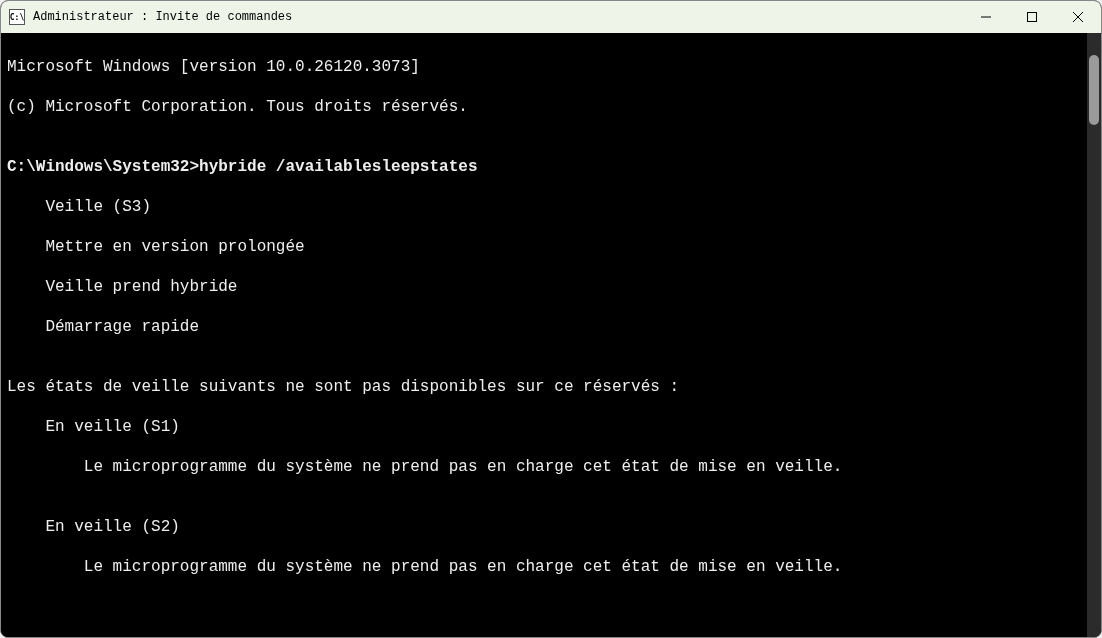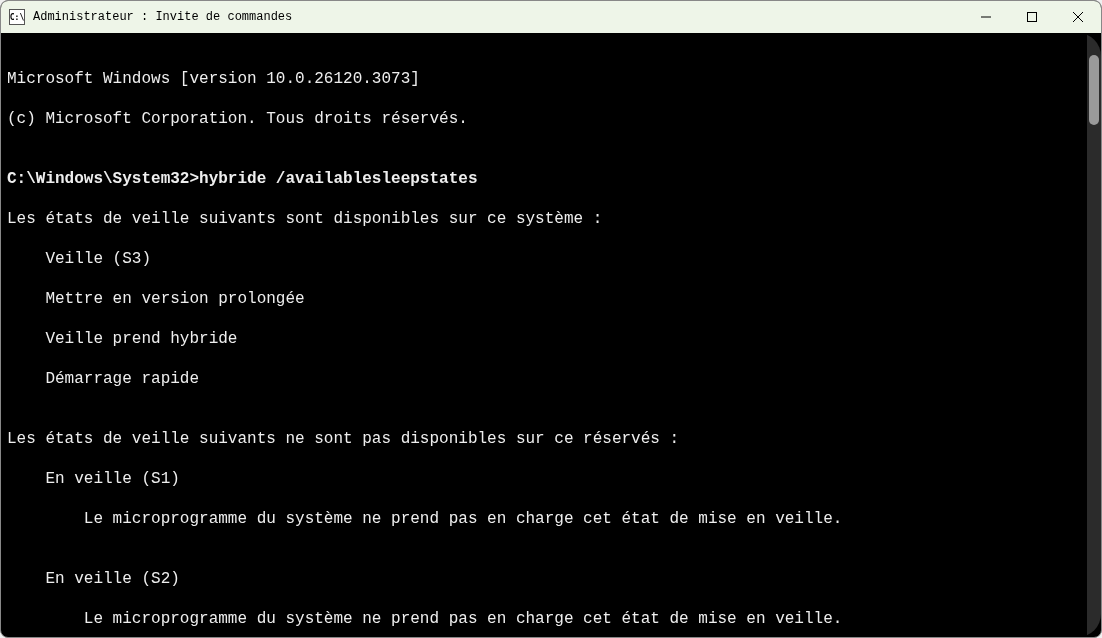--- a/index.html
+++ b/index.html
@@ -59,25 +59,24 @@
       cursor: pointer;
     }
     .win-btn svg { width: 10px; height: 10px; }
     .terminal-body {
       flex: 1;
       background: #000;
       color: #eee;
       font-family: Consolas, "Courier New", monospace;
       font-size: 16px;
       line-height: 20px;
-      padding: 16px 6px;
+      padding: 4px 6px;
       white-space: pre;
       overflow-y: auto;
       position: relative;
-      border-radius: 23px;
     }
     .scrollbar-track {
       position: absolute;
       right: 0;
       top: 0;
       width: 14px;
       height: 100%;
       background: #2b2b2b;
     }
     .scrollbar-thumb {
@@ -119,21 +118,20 @@
           </svg>
       </div>
     </div>
   </div>
 
   <div class="terminal-body">
 <div class="line">Microsoft Windows [version 10.0.26120.3073]</div>
 <div class="line">(c) Microsoft Corporation. Tous droits réservés.</div>
 <div class="line"></div>
 <div class="prompt-line"><span class="prompt-path">C:\Windows\System32&gt;</span><span class="prompt-cmd">hybride /availablesleepstates</span></div>
-<div class="line">Les états de veille suivants sont disponibles sur ce système :</div>
 <div class="line">    Veille (S3)</div>
 <div class="line">    Mettre en version prolongée</div>
 <div class="line">    Veille prend hybride</div>
 <div class="line">    Démarrage rapide</div>
 <div class="line"></div>
 <div class="line">Les états de veille suivants ne sont pas disponibles sur ce réservés :</div>
 <div class="line">    En veille (S1)</div>
 <div class="line">        Le microprogramme du système ne prend pas en charge cet état de mise en veille.</div>
 <div class="line"></div>
 <div class="line">    En veille (S2)</div>

